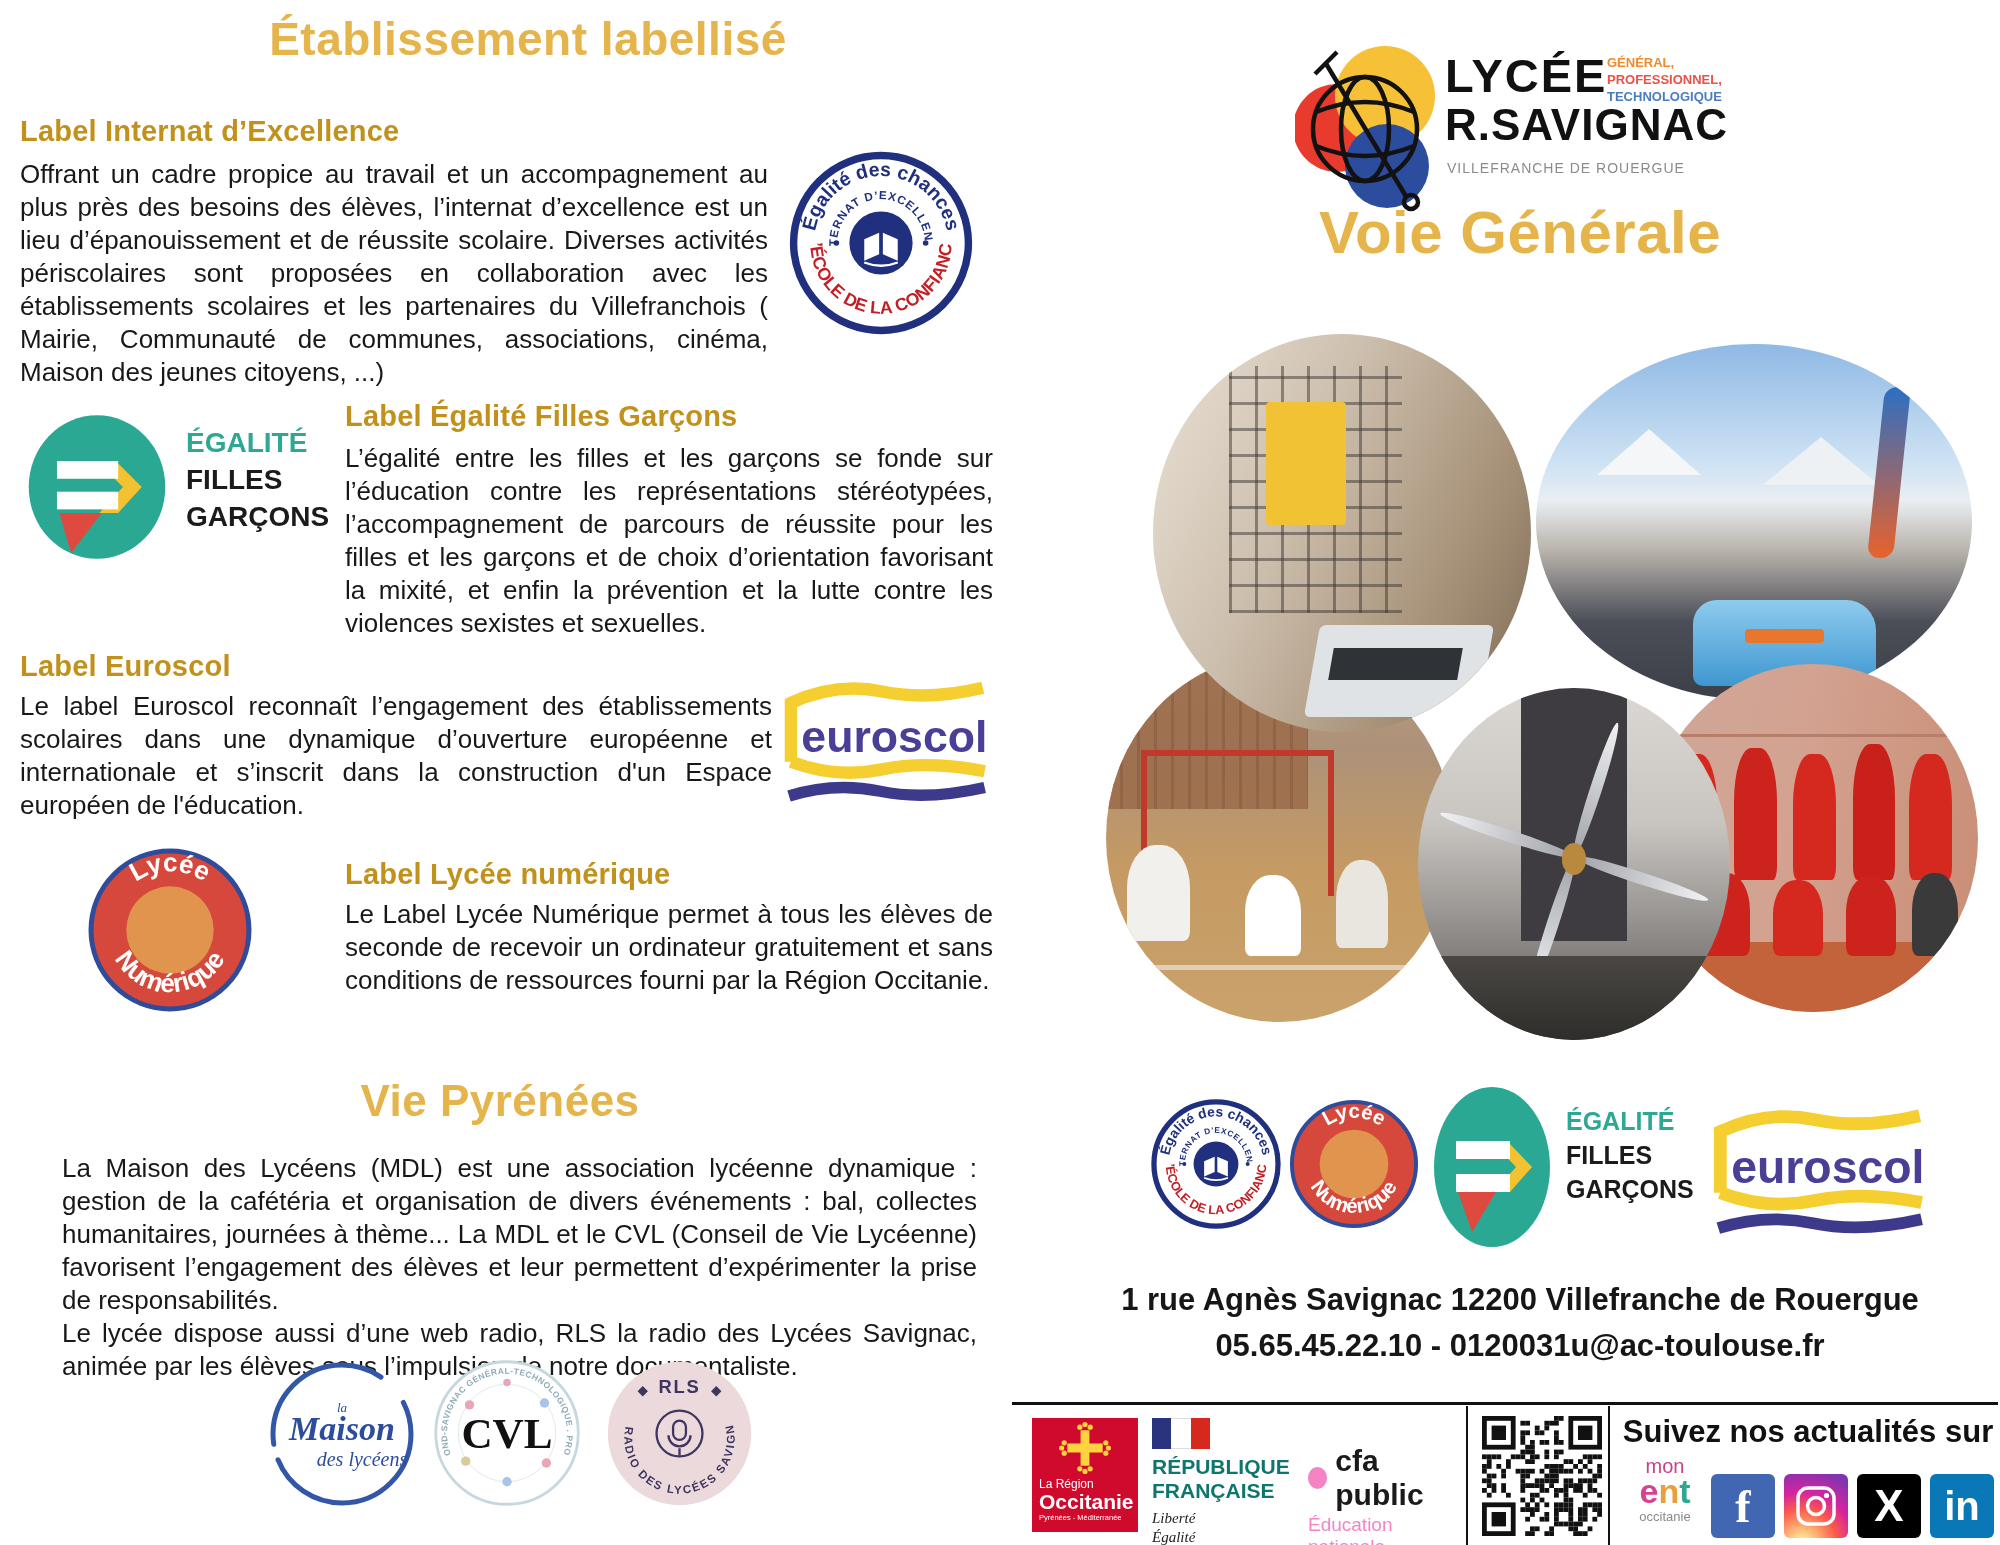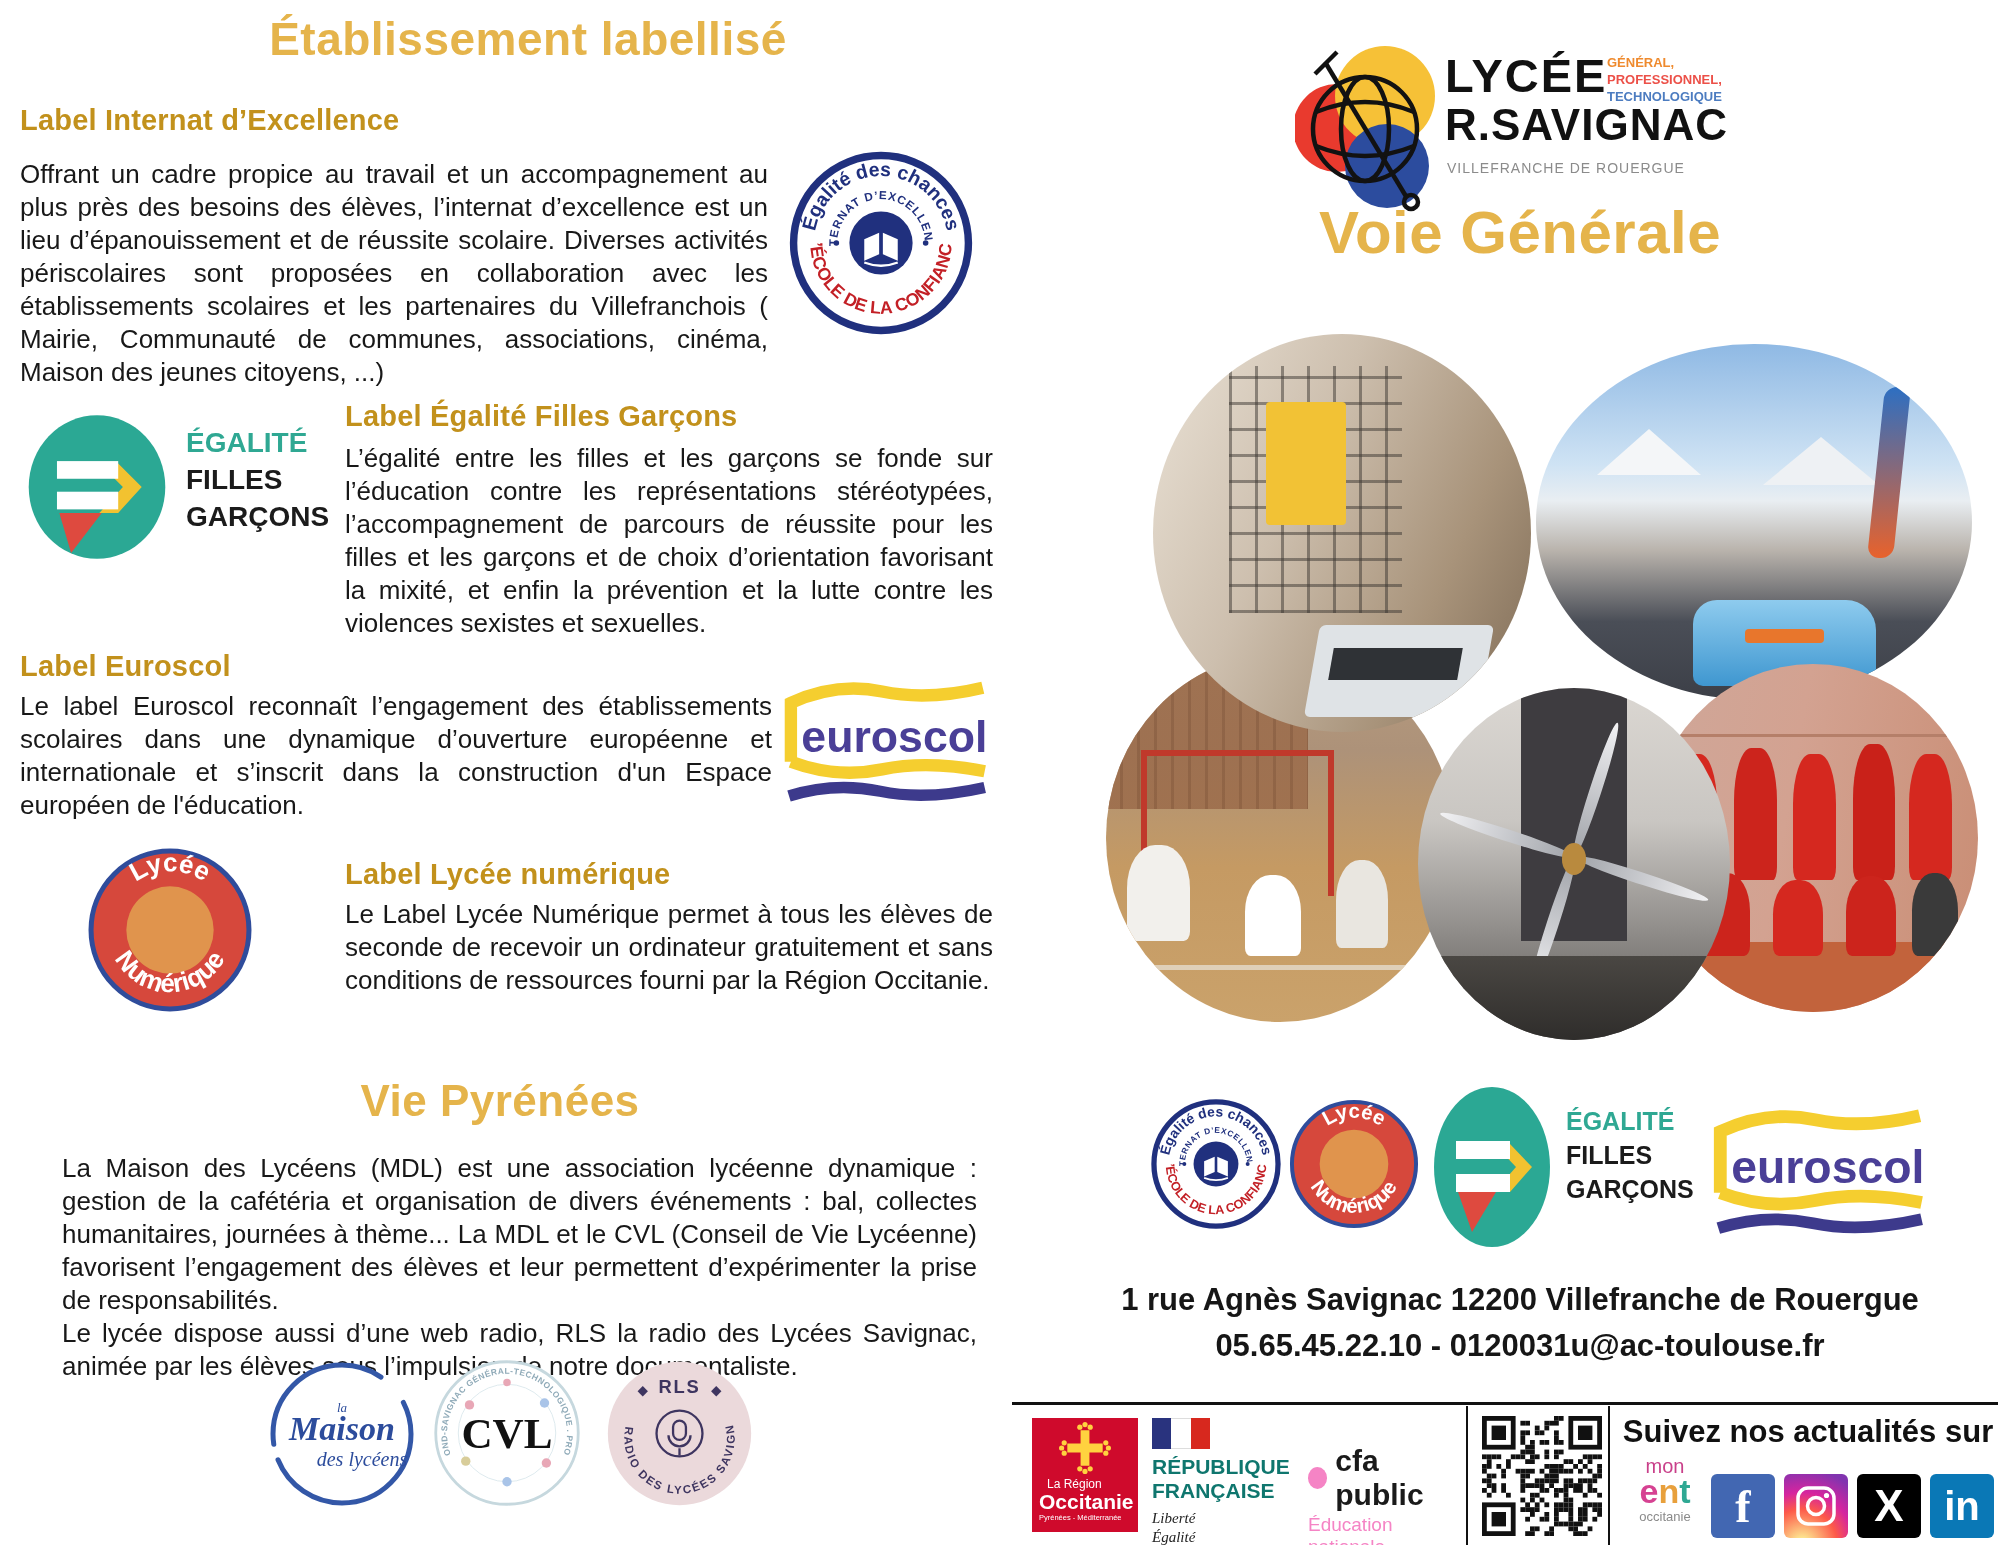--- a/index.html
+++ b/index.html
@@ -18,21 +18,21 @@
   .motto{font-family:"Liberation Serif",serif;font-style:italic;font-size:15px;line-height:19px;color:#222;}
   .social-row{display:flex;gap:9px;align-items:flex-end;}
 </style>
 </head>
 <body>
 
 <div class="page">
 
   <div class="abs gold-big center" style="left:20px;top:12px;width:1016px;font-size:46px;">Établissement labellisé</div>
 
-  <div class="abs label-h" style="left:20px;top:104px;text-align:right;">Label Internat d’Excellence</div>
+  <div class="abs label-h" style="left:20px;top:115px;text-align:right;">Label Internat d’Excellence</div>
   <div class="abs body-text" style="left:20px;top:158px;width:748px;">Offrant un cadre propice au travail et un accompagnement au plus près des besoins des élèves, l’internat d’excellence est un lieu d’épanouissement et de réussite scolaire. Diverses activités périscolaires sont proposées en collaboration avec les établissements scolaires et les partenaires du Villefranchois ( Mairie, Communauté de communes, associations, cinéma, Maison des jeunes citoyens, ...)</div>
 
   <svg class="abs" style="left:788px;top:150px;" width="186" height="186" viewBox="0 0 200 200">
     <circle cx="100" cy="100" r="94" fill="#fff" stroke="#20307E" stroke-width="8"></circle>
     <path id="ib-a-top" d="M28,100 A72,72 0 0 1 172,100" fill="none"></path>
     <path id="ib-a-bot" d="M24,100 A76,76 0 0 0 176,100" fill="none"></path>
     <path id="ib-a-mid" d="M53,100 A47,47 0 0 1 147,100" fill="none"></path>
     <text font-size="21" font-weight="bold" fill="#20307E" text-anchor="middle">
       <textPath href="#ib-a-top" startOffset="50%">Égalité des chances</textPath></text>
     <text font-size="12.5" font-weight="bold" fill="#20307E" text-anchor="middle" letter-spacing="1">
@@ -272,21 +272,21 @@
           <circle cx="50" cy="95" r="5"></circle>
           <circle cx="60" cy="90" r="5"></circle>
         <circle cx="10" cy="40" r="5"></circle>
           <circle cx="5" cy="50" r="5"></circle>
           <circle cx="10" cy="60" r="5"></circle>
         <circle cx="90" cy="40" r="5"></circle>
           <circle cx="95" cy="50" r="5"></circle>
           <circle cx="90" cy="60" r="5"></circle>
       </g>
     </svg>
-    <div style="font-size:12px;text-align:left;padding-left:15px;line-height:13px;">La Région</div>
+    <div style="font-size:12px;text-align:left;padding-left:7px;line-height:13px;">La Région</div>
     <div style="font-size:21px;font-weight:bold;text-align:left;padding-left:7px;line-height:22px;">Occitanie</div>
     <div style="font-size:7.5px;text-align:left;padding-left:7px;line-height:10px;">Pyrénées - Méditerranée</div>
   </div>
 
   <div class="abs" style="left:1152px;top:1418px;width:150px;">
     <div style="display:flex;width:58px;height:31px;">
       <div style="flex:1;background:#29337E;"></div>
         <div style="flex:1;background:#fff;border-top:1px solid #ddd;border-bottom:1px solid #ddd;"></div>
         <div style="flex:1;background:#D7281E;"></div>
     </div>

